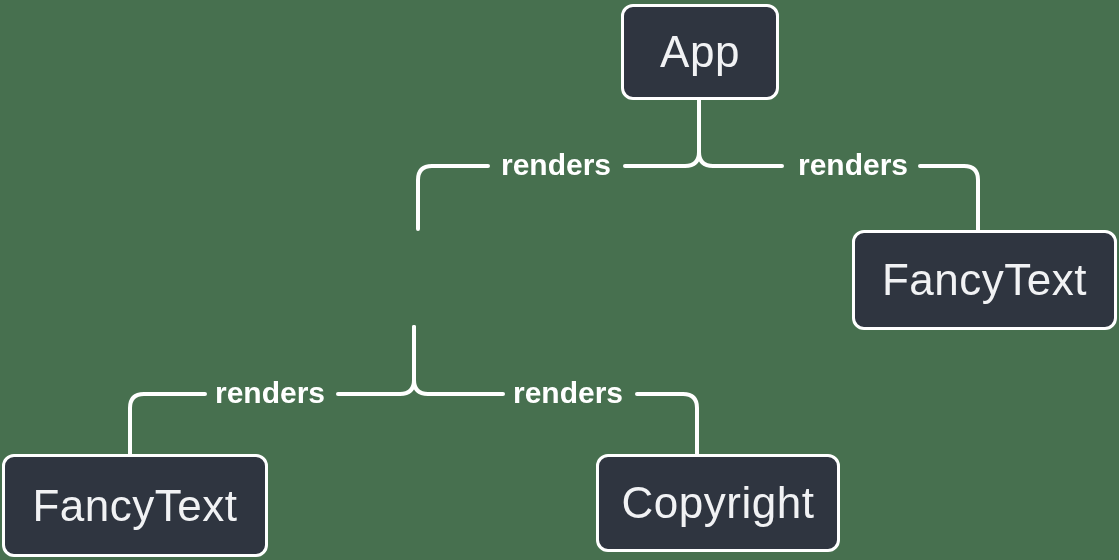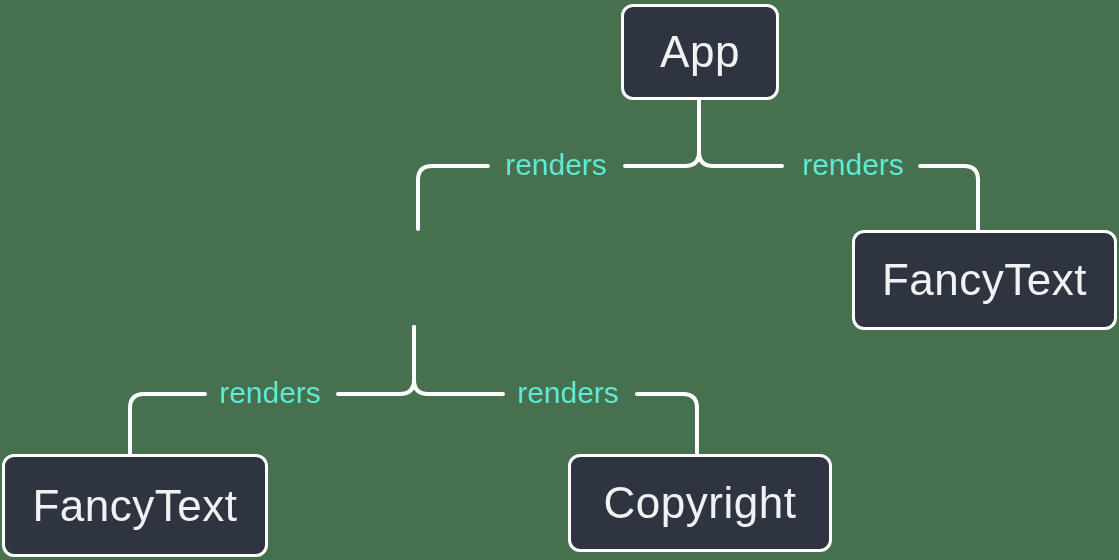--- a/index.html
+++ b/index.html
@@ -43,27 +43,27 @@
     color: #F1F2F4;
     font-size: 44px;
     font-weight: 400;
     letter-spacing: 0.5px;
     white-space: nowrap;
   }
   .node-app            { left: 621px; top: 4px;   width: 158px; height: 96px; }
   .node-inspiration    { left: 196px; top: 228px; width: 459px; height: 100px; }
   .node-fancy-top      { left: 852px; top: 230px; width: 265px; height: 100px; }
   .node-fancy-bottom   { left: 2px;   top: 454px; width: 266px; height: 103px; }
-  .node-copyright      { left: 568px; top: 454px; width: 264px; height: 98px; }
+  .node-copyright      { left: 596px; top: 454px; width: 244px; height: 98px; }
   .edge-label {
     position: absolute;
     transform: translate(-50%, -50%);
-    color: #5eead4;
+    color: #ffffff;
     font-size: 30px;
-    font-weight: 400;
+    font-weight: 700;
     white-space: nowrap;
   }
   .edge-label-1 { left: 556px; top: 165px; }
   .edge-label-2 { left: 853px; top: 165px; }
   .edge-label-3 { left: 270px; top: 393px; }
   .edge-label-4 { left: 568px; top: 393px; }
 </style>
 </head>
 <body>
 

